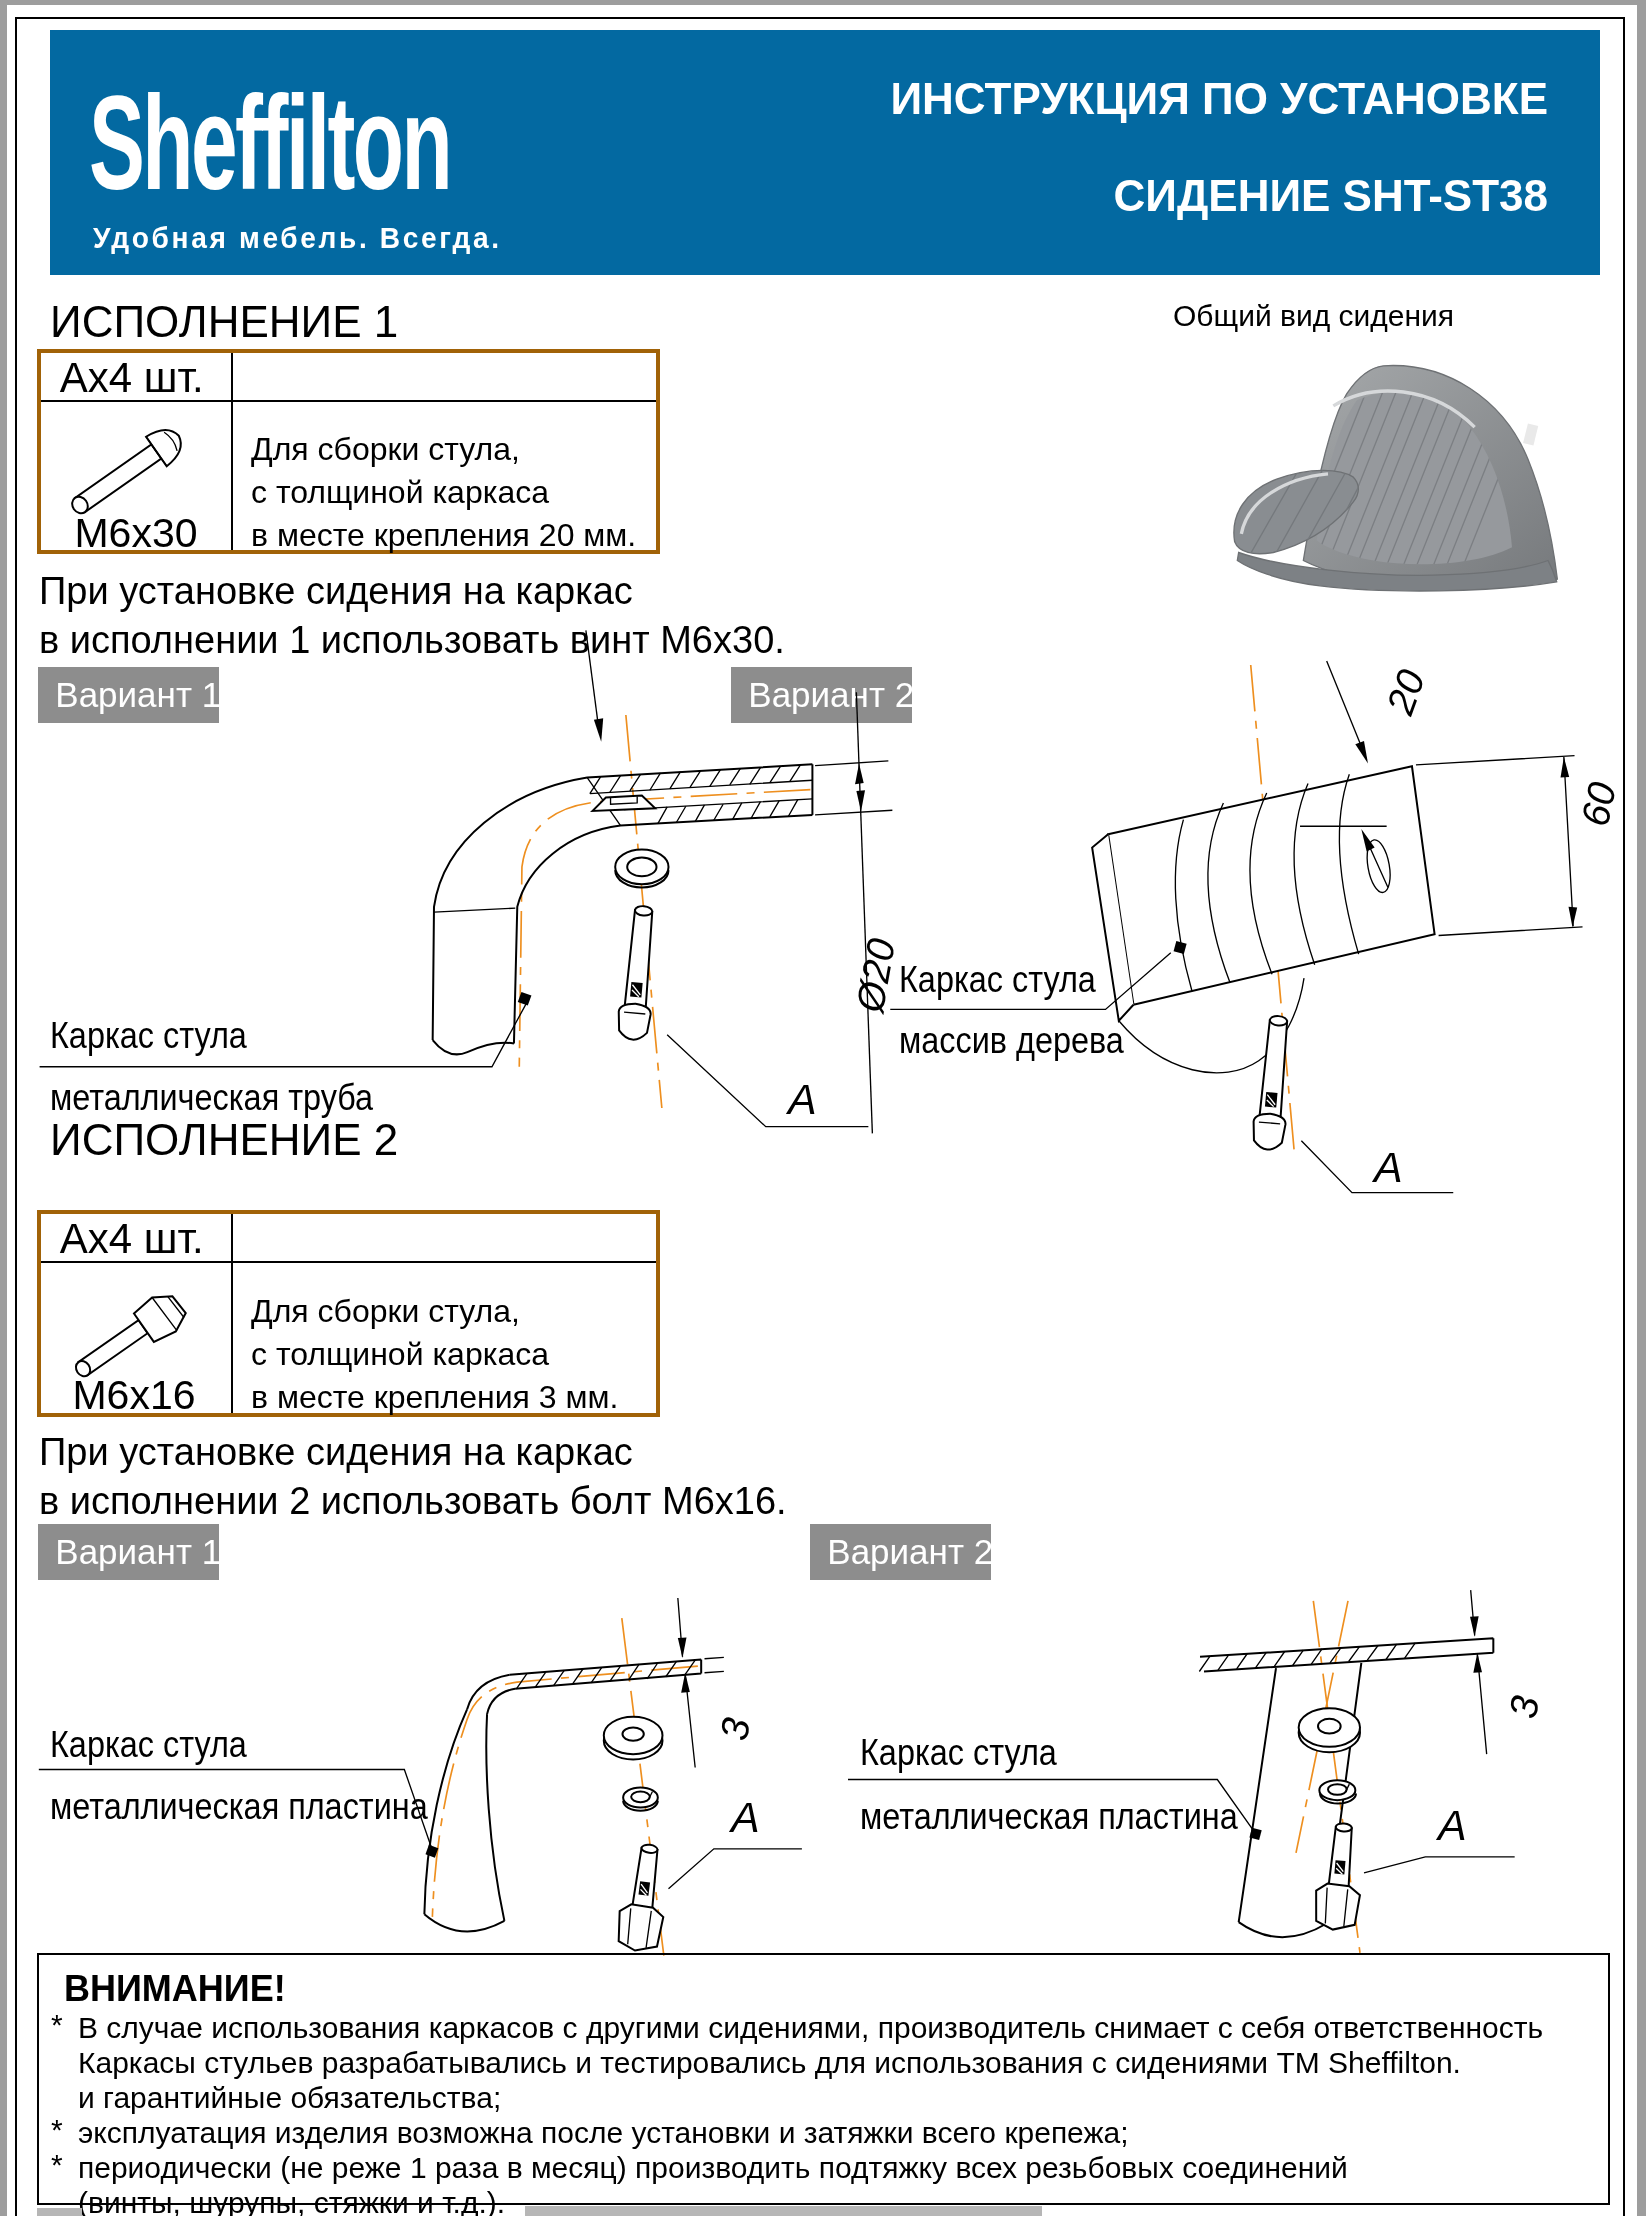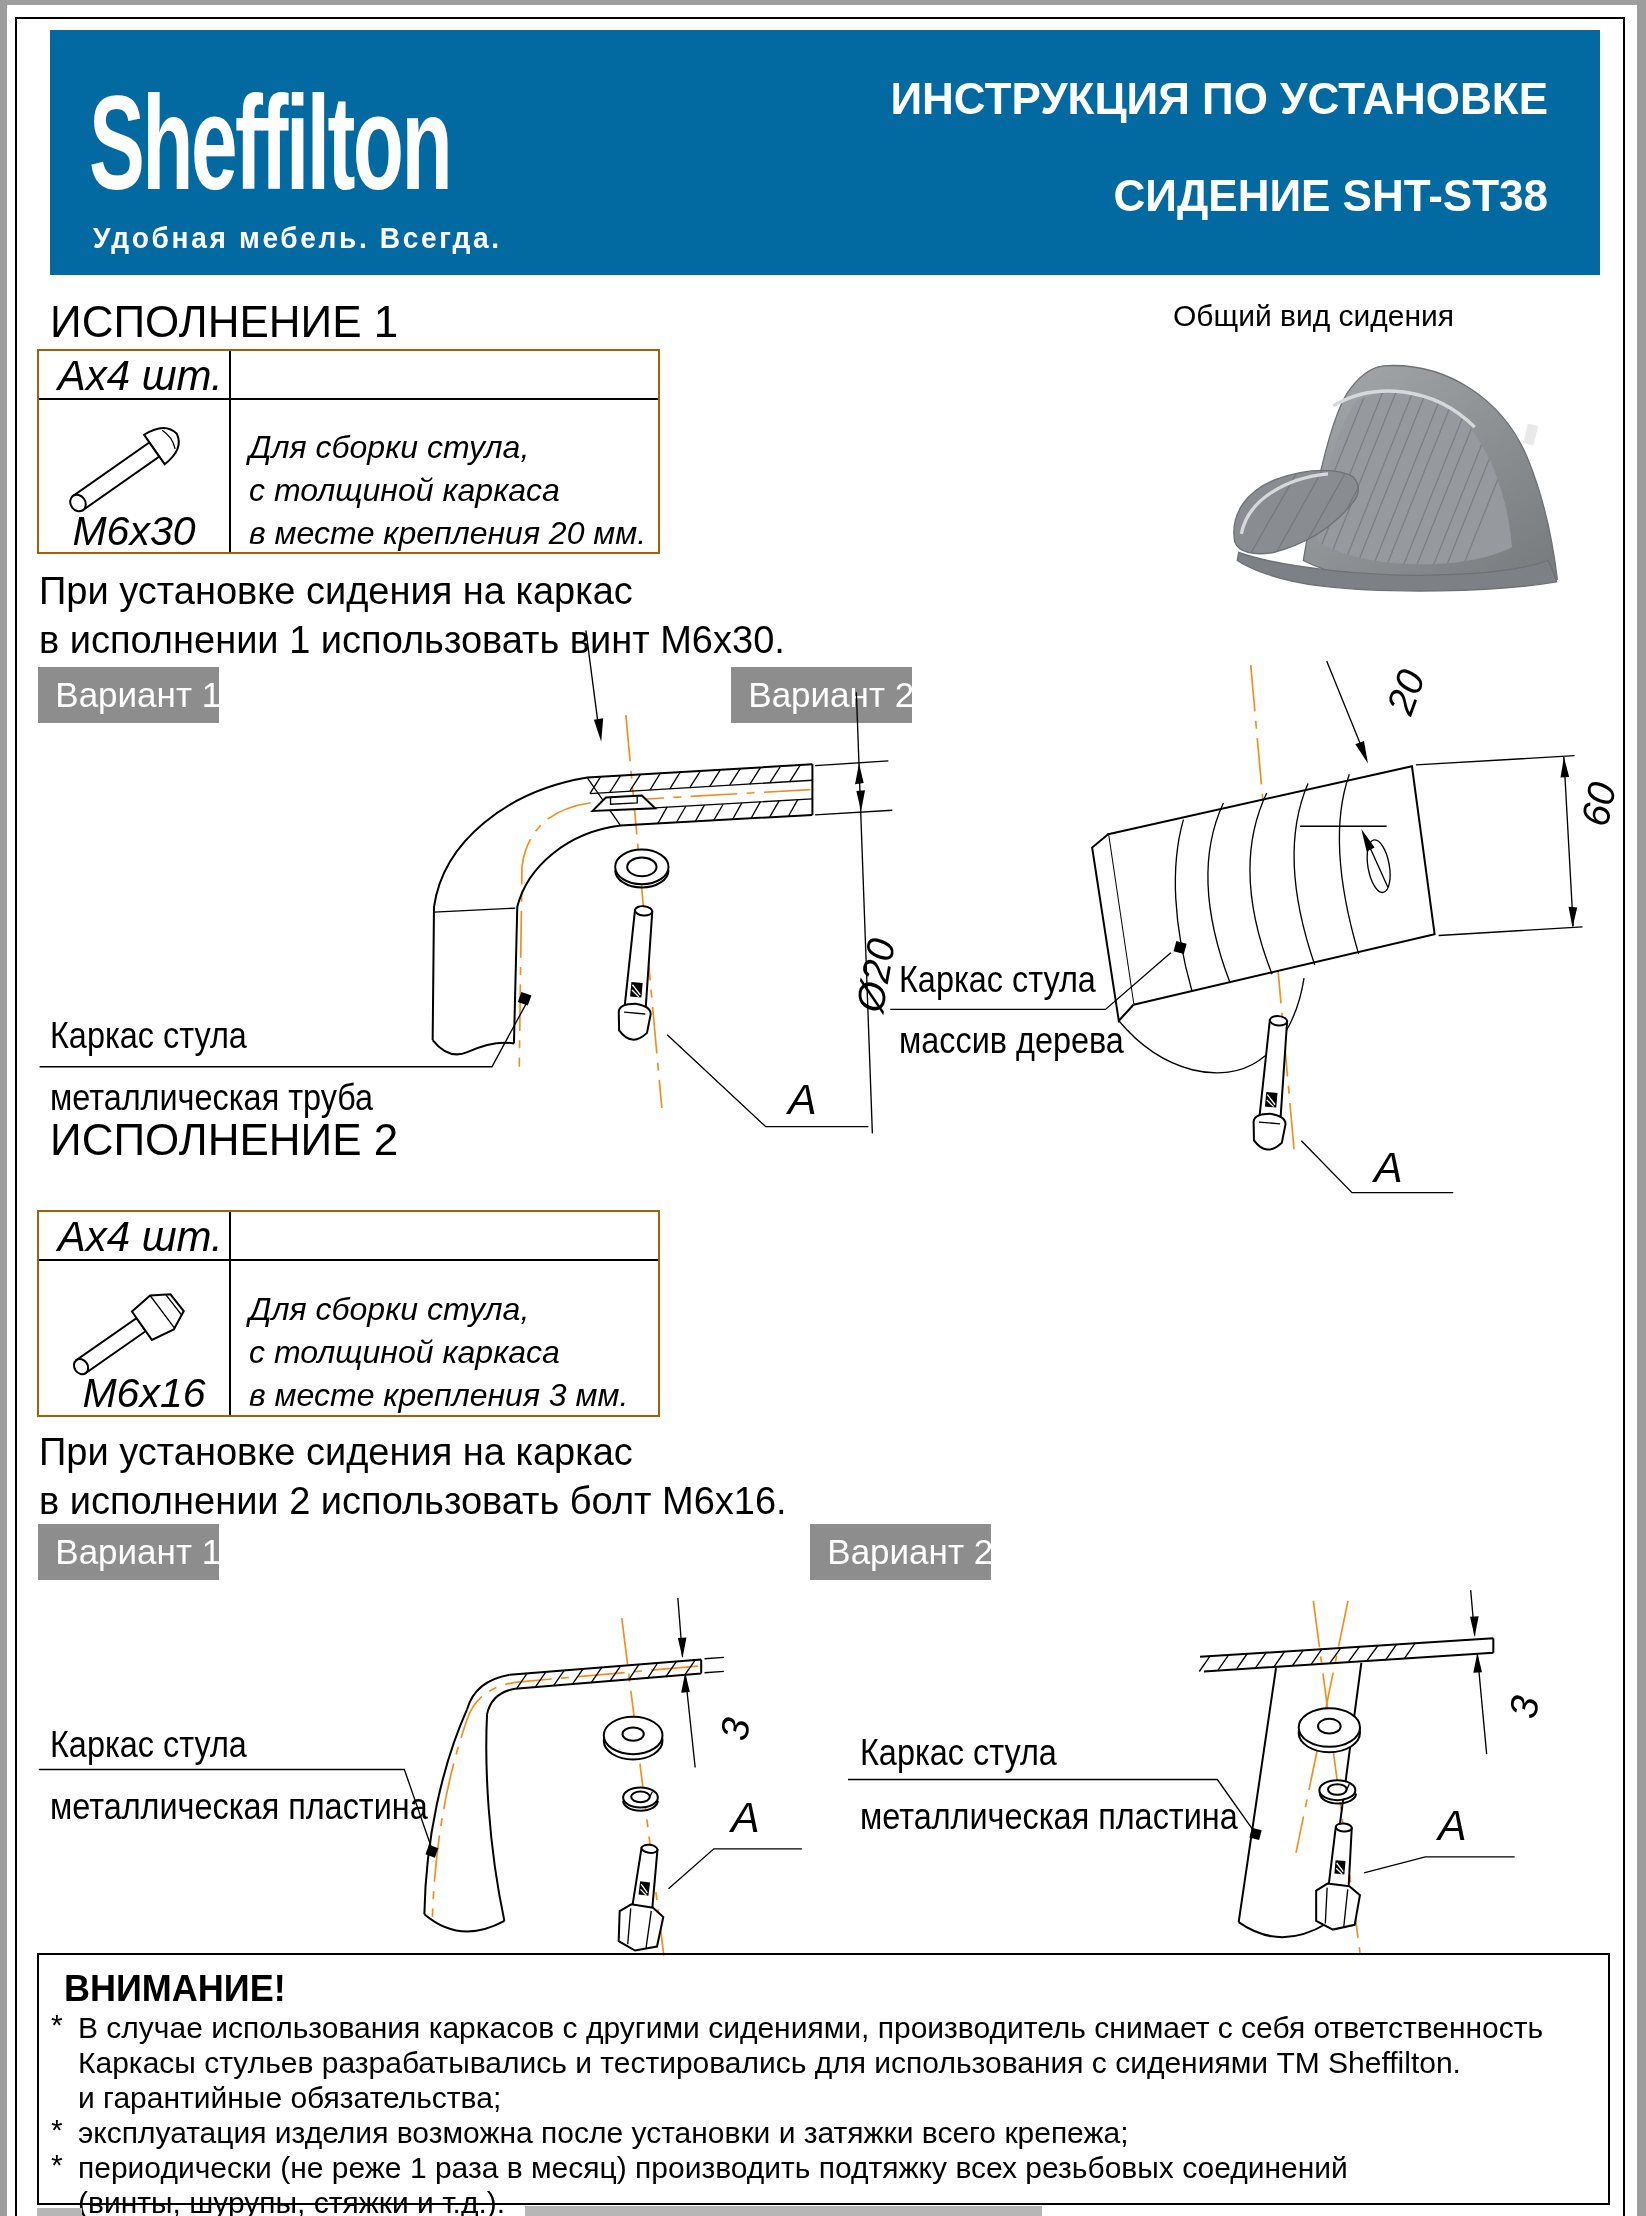--- a/index.html
+++ b/index.html
@@ -8,21 +8,21 @@
   .abs{position:absolute;}
   .edge{background:#9d9d9d;}
   .frame{border-left:2px solid #000;border-top:2px solid #000;border-right:2px solid #000;box-sizing:border-box;}
   .hdr{background:#0369a1;}
   .logo{color:#fff;font-weight:bold;font-size:133px;line-height:133px;letter-spacing:-4px;
         transform:scaleX(0.63);transform-origin:0 0;white-space:nowrap;}
   .tagline{color:#fff;font-weight:bold;font-size:29px;letter-spacing:2.7px;transform:scaleX(0.97);transform-origin:0 0;white-space:nowrap;}
   .htitle{color:#fff;font-weight:bold;font-size:44px;white-space:nowrap;text-align:right;}
   .h1{font-size:44px;white-space:nowrap;}
   .ovlabel{font-size:30px;white-space:nowrap;}
-  .kit{border:2px solid #a16207;box-sizing:border-box;font-style:italic;}
+  .kit{border:4px solid #a16207;box-sizing:border-box;}
   .kit .hline{position:absolute;left:0;right:0;top:47px;height:2px;background:#000;}
   .kit .vline{position:absolute;top:0;bottom:0;left:190px;width:2px;background:#000;}
   .qty{font-size:42px;white-space:nowrap;}
   .part{font-size:41px;text-align:center;white-space:nowrap;}
   .desc{font-size:32px;line-height:43px;white-space:nowrap;}
   .note{font-size:38px;line-height:49px;white-space:nowrap;}
   .badge{background:#8d8d8d;color:#fff;font-size:35px;line-height:56px;width:181px;height:56px;padding-left:17.3px;box-sizing:border-box;white-space:nowrap;}
   .dlabel{font-size:36px;white-space:nowrap;transform:scaleX(0.9);transform-origin:0 0;}
   .dim{font-size:39px;font-style:italic;white-space:nowrap;transform-origin:0 0;}
   .callout{font-size:43px;font-style:italic;white-space:nowrap;}
@@ -227,21 +227,21 @@
     <div class="vline"></div>
     <div class="abs qty" style="left:18.7px;top:1.3px;">Ax4 шт.</div>
     <svg class="abs" style="left:10px;top:67px;" width="170" height="100" viewBox="0 0 255 150">
       <g transform="rotate(-35 127 75)">
         <path d="M30,64 L140,64 L140,88 L30,88 Z" fill="#fff" stroke="#000" stroke-width="3"></path>
         <ellipse cx="30" cy="76" rx="10" ry="12" fill="#fff" stroke="#000" stroke-width="3"></ellipse>
         <path d="M140,52 L176,48 L202,64 L204,96 L176,110 L140,104 Z" fill="#fff" stroke="#000" stroke-width="3"></path>
         <path d="M176,48 L178,110 M196,60 L198,100" stroke="#000" stroke-width="2" fill="none"></path>
       </g>
     </svg>
-    <div class="abs part" style="left:16px;top:158px;width:178px;">М6х16</div>
+    <div class="abs part" style="left:4px;top:158px;width:178px;">М6х16</div>
     <div class="abs desc" style="left:210px;top:76px;">
       <div>Для сборки стула,</div>
       <div>с толщиной каркаса</div>
       <div>в месте крепления 3 мм.</div>
     </div>
   </div>
 
   <div class="abs note" style="left:39px;top:1428px;">
     <div>При установке сидения на каркас</div>
     <div>в исполнении 2 использовать болт М6х16.</div>

